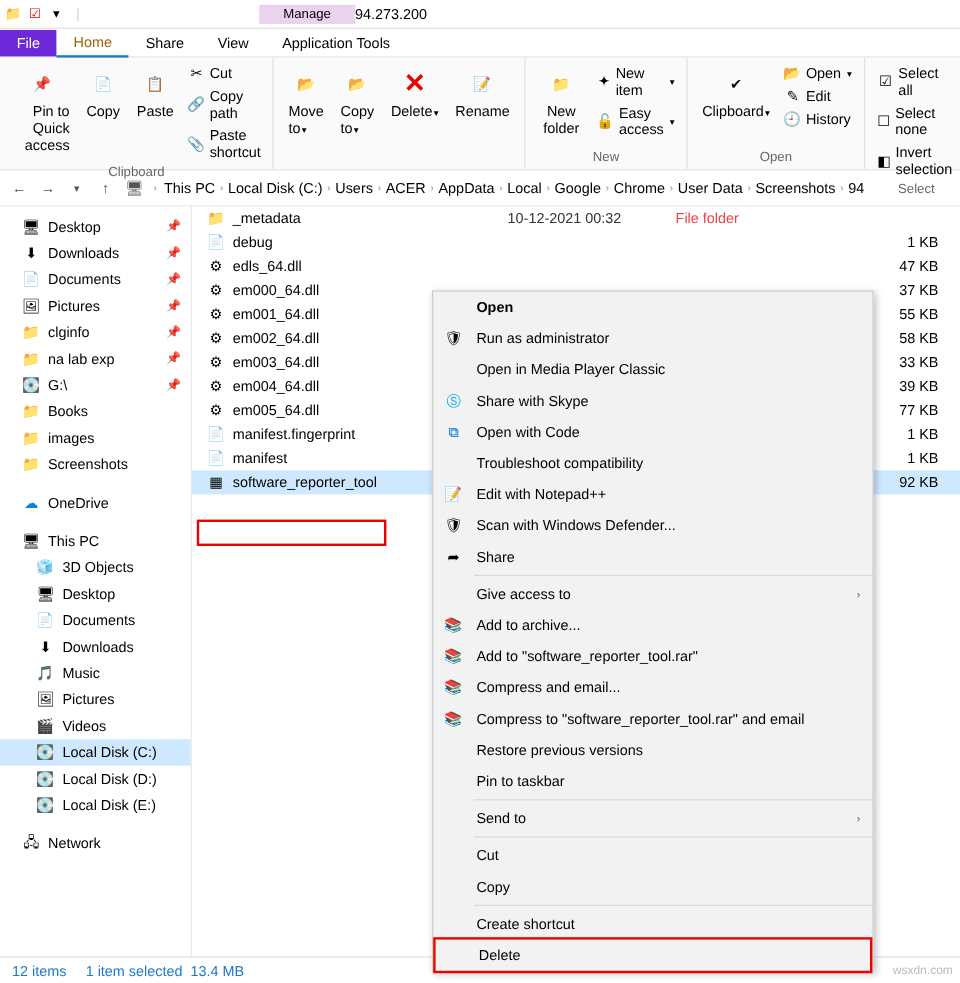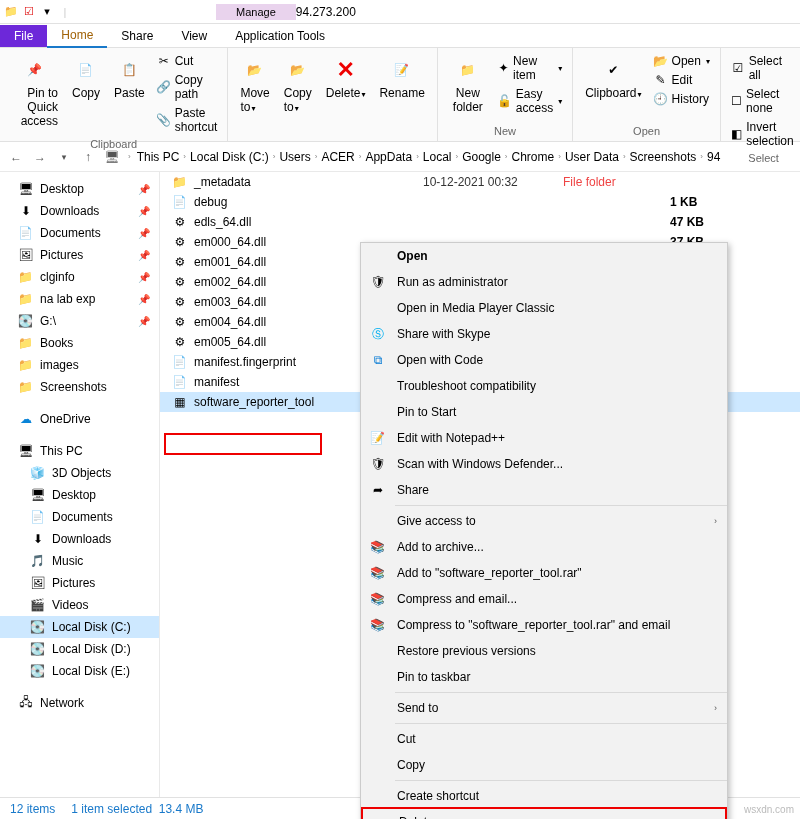--- a/index.html
+++ b/index.html
@@ -40,21 +40,21 @@
 .c-name { width: 255px; padding-left: 12px !important; }
 .c-date { width: 140px; }
 .c-type { width: 115px; }
 .c-size { flex: 1; text-align: right; padding-right: 18px !important; }
 .frow { display: flex; align-items: center; padding: 2px 0; }
 .frow.sel { background: #cde8ff; }
 .frow .fname-wrap { display: flex; align-items: center; gap: 6px; width: 255px; padding-left: 12px; }
 .frow .fico { width: 16px; height: 16px; display: flex; align-items: center; justify-content: center; }
 .frow .fdate { width: 140px; padding: 0 8px; color: #333; }
 .frow .ftype { width: 115px; padding: 0 8px; color: #ef4444; }
-.frow .fsize { flex: 1; padding-right: 18px; font-weight: bold; }
+.frow .fsize { flex: 1; text-align: right; padding-right: 18px; }
 .sel-box { position: absolute; border: 2px solid #e00; pointer-events: none; }
 .ctx { position: absolute; left: 360px; top: 242px; width: 368px; background: #f2f2f2; border: 1px solid #ccc; box-shadow: 2px 2px 6px rgba(0,0,0,.25); z-index: 50; }
 .ctx-item { display: flex; align-items: center; padding: 4px 10px 4px 8px; gap: 10px; font-size: 12px; }
 .ctx-item.bold { font-weight: 600; }
 .ctx-item .cico { width: 18px; height: 18px; display: flex; align-items: center; justify-content: center; }
 .ctx-item .arrow { margin-left: auto; font-size: 9px; color: #555; }
 .ctx-sep { height: 1px; background: #d9d9d9; margin: 2px 0 2px 34px; }
 .delete-hl { border: 2px solid #e00; margin: -2px 0; }
 .status { position: absolute; bottom: 0; left: 0; right: 0; height: 22px; border-top: 1px solid #e1e1e1; display: flex; align-items: center; padding: 0 10px; gap: 16px; font-size: 12px; color: #1979ca; }
 .watermark { position: absolute; right: 6px; bottom: 4px; font-size: 10px; color: #bbb; }
@@ -479,24 +479,20 @@
     </div>
   <div class="ctx-item">
       <span class="cico" style="color:#0078d4">⧉</span>
       <span>Open with Code</span>
     </div>
   <div class="ctx-item">
       <span class="cico"></span>
       <span>Troubleshoot compatibility</span>
     </div>
   <div class="ctx-item">
-      <span class="cico"></span>
-      <span>Pin to Start</span>
-    </div>
-  <div class="ctx-item">
       <span class="cico">📝</span>
       <span>Edit with Notepad++</span>
     </div>
   <div class="ctx-item">
       <span class="cico">🛡</span>
       <span>Scan with Windows Defender...</span>
     </div>
   <div class="ctx-item">
       <span class="cico">➦</span>
       <span>Share</span>

